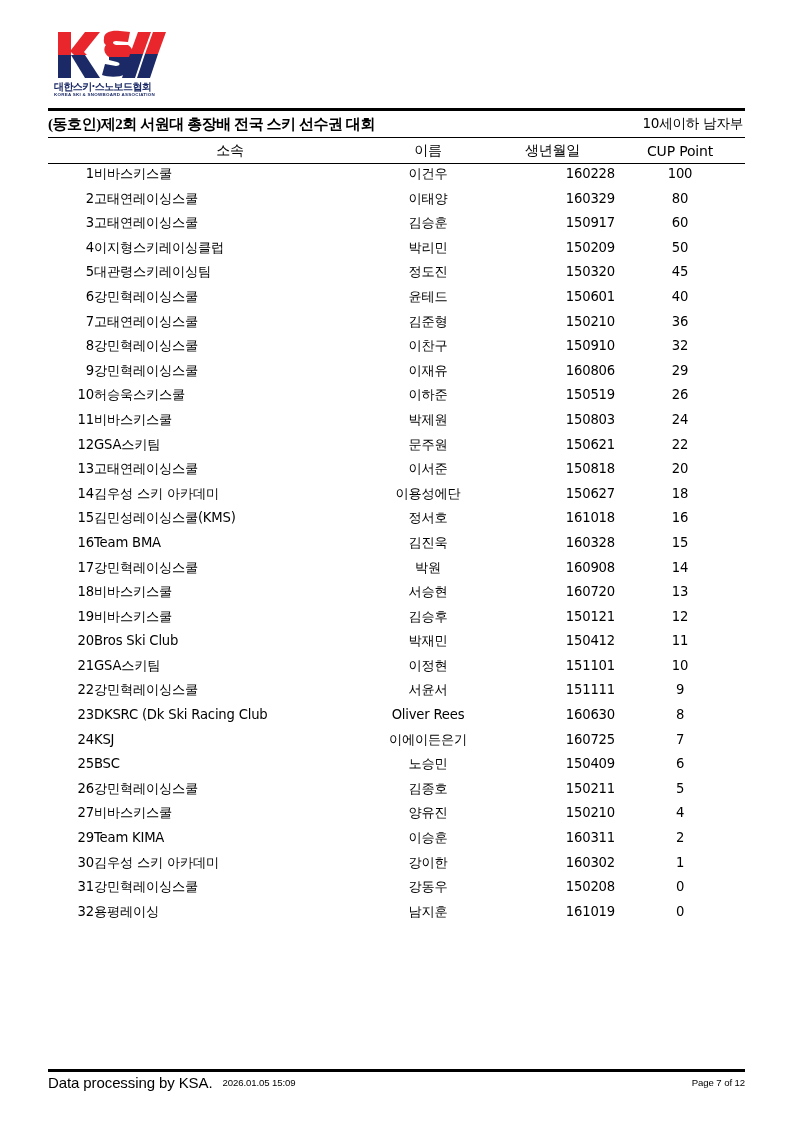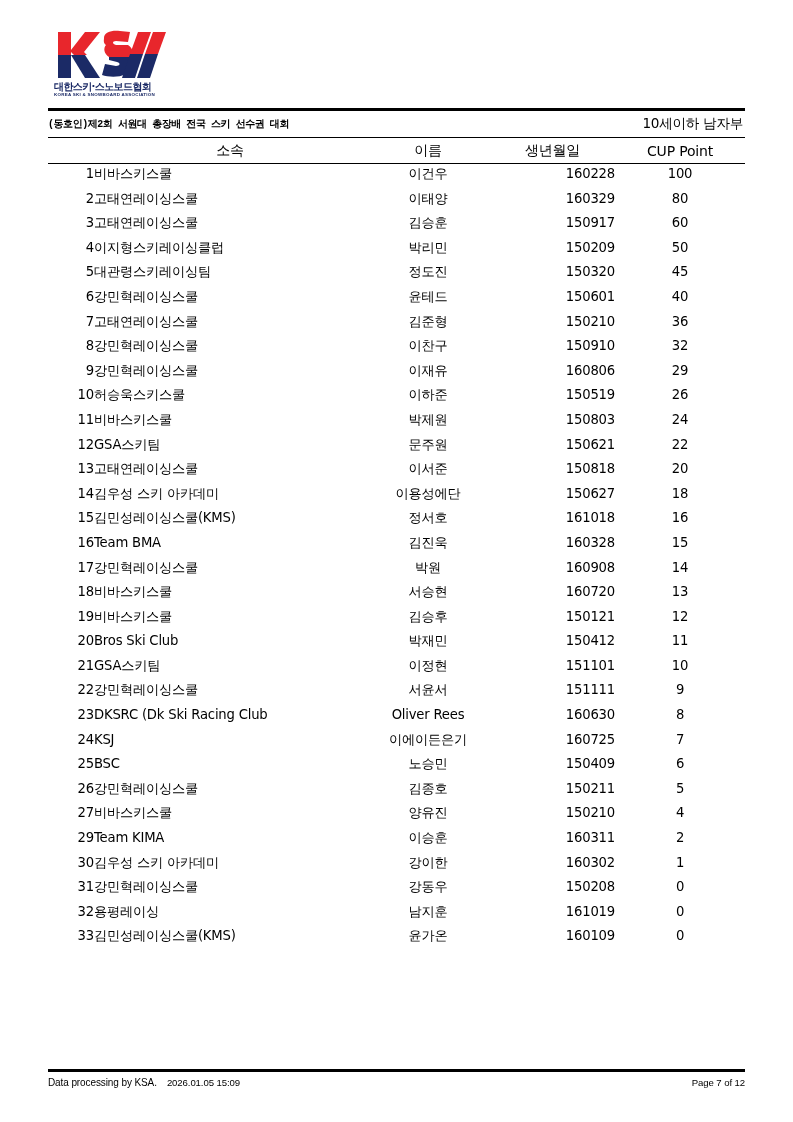--- a/index.html
+++ b/index.html
@@ -73,22 +73,22 @@
     position: absolute;
     left: 48px;
     top: 112px;
     width: 697px;
     height: 24px;
     display: flex;
     align-items: center;
     justify-content: space-between;
   }
   .doc-title {
-    font-family: Liberation Mono, monospace;
-    font-size: 10px;
+    font-family: Liberation Serif, serif;
+    font-size: 15px;
     font-weight: bold;
     letter-spacing: -0.45px;
     white-space: nowrap;
   }
   .doc-category {
     font-family: "DejaVu Sans", "Liberation Sans", sans-serif;
     font-size: 13.6px;
     font-weight: normal;
     letter-spacing: -0.3px;
     white-space: nowrap;
@@ -146,21 +146,21 @@
     position: absolute;
     left: 48px;
     top: 1074px;
     width: 697px;
     height: 16px;
     display: flex;
     align-items: center;
   }
   .footer-left {
     font-family: "Liberation Sans", sans-serif;
-    font-size: 10px;
+    font-size: 15px;
     letter-spacing: -0.1px;
     white-space: nowrap;
     text-align: right;
   }
   .footer-date {
     font-family: "Liberation Sans", sans-serif;
     font-size: 9.6px;
     letter-spacing: -0.1px;
     white-space: nowrap;
     margin-left: 10px;
@@ -436,27 +436,20 @@
           <td class="td-dob">150208</td>
           <td class="td-pt">0</td>
         </tr>
         <tr>
           <td class="td-rank">32</td>
           <td class="td-team">용평레이싱</td>
           <td class="td-name">남지훈</td>
           <td class="td-dob">161019</td>
           <td class="td-pt">0</td>
         </tr>
-        <tr>
-          <td class="td-rank">33</td>
-          <td class="td-team">김민성레이싱스쿨(KMS)</td>
-          <td class="td-name">윤가온</td>
-          <td class="td-dob">160109</td>
-          <td class="td-pt">0</td>
-        </tr>
       </tbody>
   </table>
 
   <div class="footer">
     <span class="footer-left">Data processing by KSA.</span>
     <span class="footer-date">2026.01.05 15:09</span>
     <span class="footer-right">Page 7 of 12</span>
   </div>
 
 </div>

